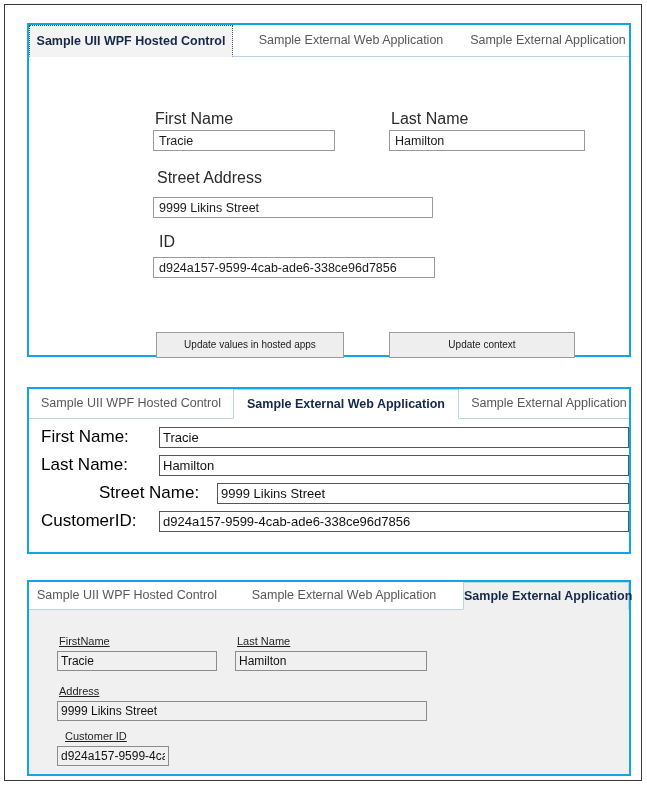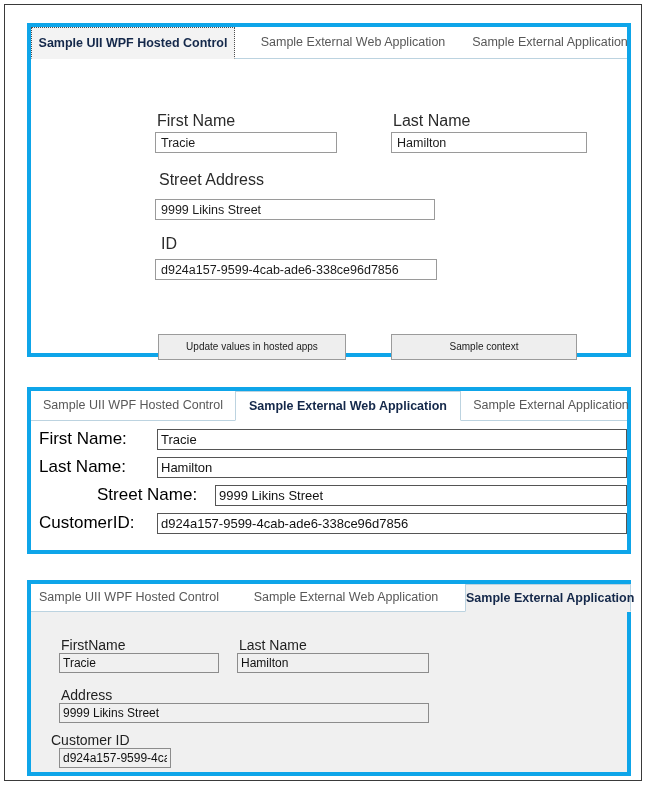--- a/index.html
+++ b/index.html
@@ -24,21 +24,21 @@
     height: 777px;
     border: 1px solid #3a3a3a;
     box-sizing: border-box;
     background: #ffffff;
   }
 
   
   .panel {
     position: absolute;
     box-sizing: border-box;
-    border: 4px solid #0ea5e9;
+    border: 2px solid #0ea5e9;
     background: #4d7c0f;
   }
 
   
   #panel-wpf {
     left: 22px;
     top: 18px;
     width: 604px;
     height: 334px;
   }
@@ -221,23 +221,24 @@
   #panel-ext .tab.t2 { left: 204px; width: 222px; }
   #panel-ext .tab.t3 { left: 434px; width: 166px; }
 
   #panel-ext .content {
     position: relative;
     height: calc(100% - 28px);
     background: #f0f0f0;
   }
   .ext-label {
     position: absolute;
-    font-size: 14px;
+    font-size: 11px;
     color: #1f1f1f;
     white-space: nowrap;
+    text-decoration: underline;
   }
   .ext-input {
     position: absolute;
     box-sizing: border-box;
     border: 1px solid #8c8c8c;
     background: #f0f0f0;
     font-family: "Liberation Sans", sans-serif;
     font-size: 12px;
     color: #111111;
     height: 20px;
@@ -271,21 +272,21 @@
       <div class="wpf-label" style="left:362px; top:53px;">Last Name</div>
       <input class="wpf-input" style="left: 360px; top: 73px; width: 196px;" type="text" value="Hamilton">
 
       <div class="wpf-label" style="left:128px; top:112px;">Street Address</div>
       <input class="wpf-input" style="left: 124px; top: 140px; width: 280px;" type="text" value="9999 Likins Street">
 
       <div class="wpf-label" style="left:130px; top:176px;">ID</div>
       <input class="wpf-input" style="left: 124px; top: 200px; width: 282px;" type="text" value="d924a157-9599-4cab-ade6-338ce96d7856">
 
       <div class="wpf-button" style="left:127px; top:275px; width:188px;">Update values in hosted apps</div>
-      <div class="wpf-button" style="left:360px; top:275px; width:186px;">Sample context</div>
+      <div class="wpf-button" style="left:360px; top:275px; width:186px;">Update context</div>
     </div>
   </div>
 
   <div class="panel" id="panel-web">
     <div class="tabstrip">
       <div class="tab t1">
         <span>Sample UII WPF Hosted Control</span>
       </div>
       <div class="tab t2 active">
         <span>Sample External Web Application</span>
@@ -331,18 +332,18 @@
     <div class="content">
       <div class="ext-label" style="left:30px; top:25px;">FirstName</div>
       <input class="ext-input" style="left: 28px; top: 41px; width: 160px;" type="text" value="Tracie">
 
       <div class="ext-label" style="left:208px; top:25px;">Last Name</div>
       <input class="ext-input" style="left: 206px; top: 41px; width: 192px;" type="text" value="Hamilton">
 
       <div class="ext-label" style="left:30px; top:75px;">Address</div>
       <input class="ext-input" style="left: 28px; top: 91px; width: 370px;" type="text" value="9999 Likins Street">
 
-      <div class="ext-label" style="left:20px; top:120px;">Customer ID</div>
+      <div class="ext-label" style="left:36px; top:120px;">Customer ID</div>
       <input class="ext-input" style="left: 28px; top: 136px; width: 112px;" type="text" value="d924a157-9599-4ca">
     </div>
   </div>
 
 </div>
 
 </body></html>

